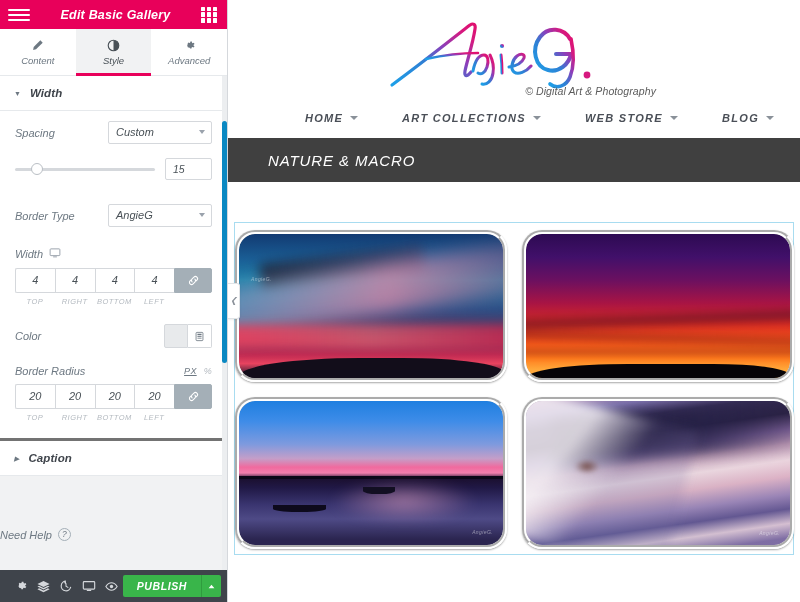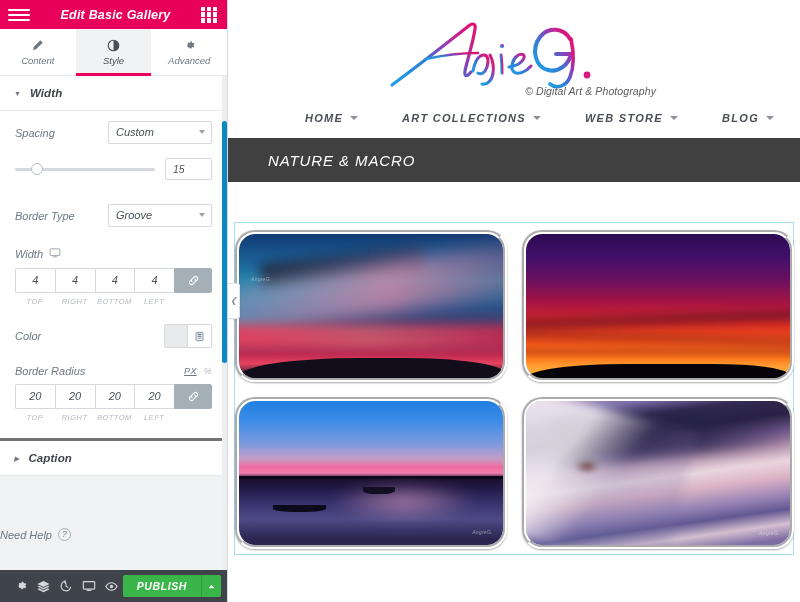--- a/index.html
+++ b/index.html
@@ -380,21 +380,21 @@
           <div class="slider">
             <div class="slider-bar"></div>
             <div class="slider-knob"></div>
           </div>
           <div class="num-box">15</div>
         </div>
 
         <div class="row" style="margin-top:24px">
           <div class="ctl-label">Border Type</div>
           <div class="select-wrap">
-            <div class="sel">Groove</div>
+            <div class="sel">AngieG</div>
             <span class="sel-caret"></span>
           </div>
         </div>
 
         <div class="row" style="margin-top:20px">
           <div class="ctl-label">
             <span>Width</span>
             <span>
               <svg width="12" height="12" viewBox="0 0 16 16">
                 <rect x="1.5" y="2.5" width="13" height="9" rx="1" fill="none" stroke="#9aa2ac" stroke-width="1.3"></rect>

